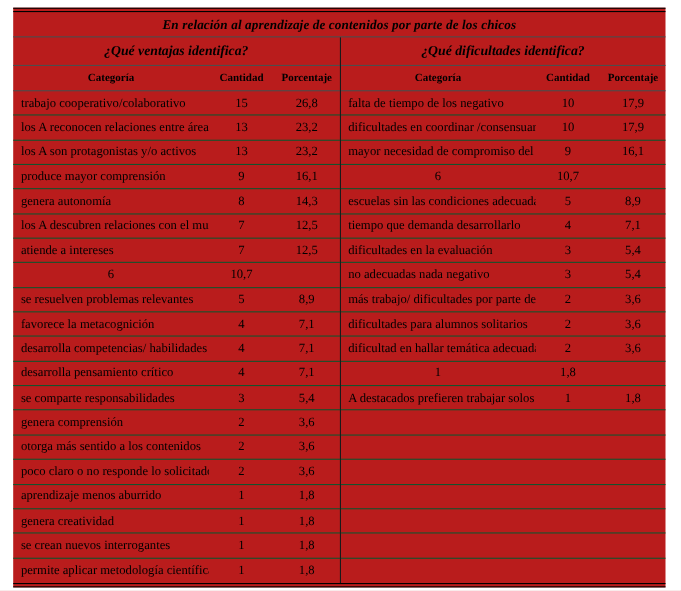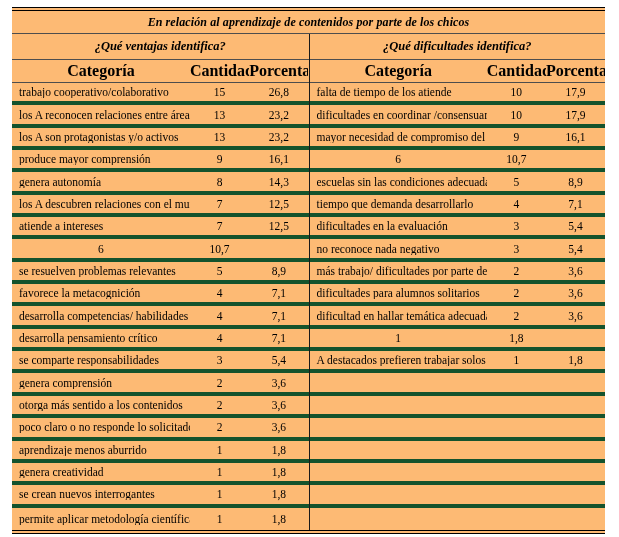--- a/index.html
+++ b/index.html
@@ -16,21 +16,21 @@
     overflow: hidden;
   }
   .table {
     position: absolute;
     left: 12px;
     top: 7px;
     width: 593px;
     border-top: 4px double #000;
     border-bottom: 4px double #000;
     box-sizing: border-box;
-    background: #fdba74;
+    background: #b91c1c;
   }
   .title-row {
     height: 22px;
     border-bottom: 1px solid #4d4d4d;
     display: flex;
     align-items: center;
     justify-content: center;
     font-weight: bold;
     font-style: italic;
     font-size: 12px;
@@ -58,31 +58,31 @@
     font-size: 12.5px;
     box-sizing: border-box;
   }
   .col-header {
     height: 23px;
     border-bottom: 1px solid #4d4d4d;
     display: grid;
     grid-template-columns: 60% 20% 20%;
     align-items: center;
     font-weight: bold;
-    font-size: 16px;
+    font-size: 10px;
     box-sizing: border-box;
   }
   .ch {
     text-align: center;
     white-space: nowrap;
     overflow: hidden;
   }
   .row {
     height: 22.35px;
-    border-bottom: 4px solid #14532d;
+    border-bottom: 1px solid #14532d;
     display: grid;
     grid-template-columns: 60% 20% 20%;
     align-items: center;
     font-size: 11.5px;
     box-sizing: border-box;
   }
   .rows .row:last-child {
     border-bottom: none;
   }
   .cat {
@@ -237,21 +237,21 @@
     <div class="half right">
       <div class="group-header">¿Qué dificultades identifica?</div>
       <div class="col-header">
         <span class="ch">Categoría</span>
         <span class="ch">Cantidad</span>
         <span class="ch">Porcentaje</span>
       </div>
       <div class="rows">
 
           <div class="row">
-            <span class="cat">falta de tiempo de los atiende</span>
+            <span class="cat">falta de tiempo de los negativo</span>
             <span class="num">10</span>
             <span class="num">17,9</span>
           </div>
 
           <div class="row">
             <span class="cat">dificultades en coordinar /consensuar</span>
             <span class="num">10</span>
             <span class="num">17,9</span>
           </div>
 
@@ -278,21 +278,21 @@
             <span class="num">7,1</span>
           </div>
 
           <div class="row">
             <span class="cat">dificultades en la evaluación</span>
             <span class="num">3</span>
             <span class="num">5,4</span>
           </div>
 
           <div class="row">
-            <span class="cat">no reconoce nada negativo</span>
+            <span class="cat">no adecuadas nada negativo</span>
             <span class="num">3</span>
             <span class="num">5,4</span>
           </div>
 
           <div class="row">
             <span class="cat">más trabajo/ dificultades por parte del A</span>
             <span class="num">2</span>
             <span class="num">3,6</span>
           </div>
 

